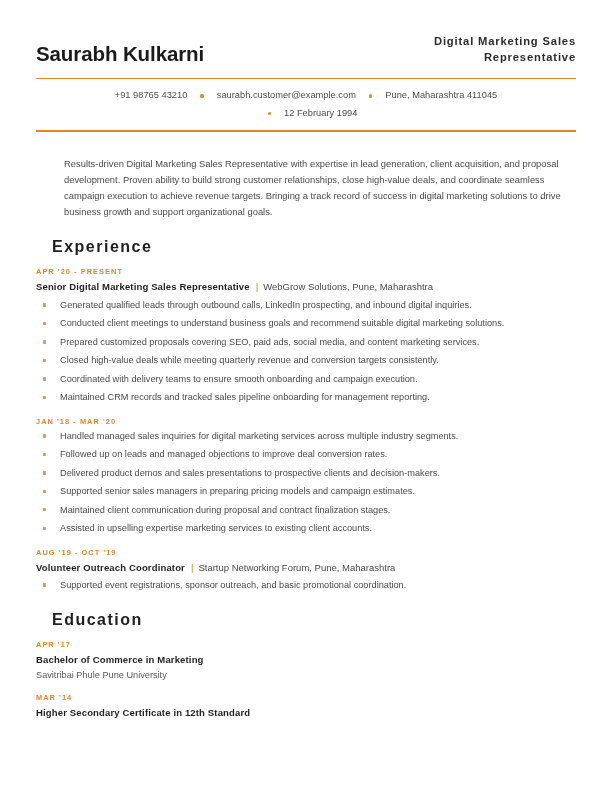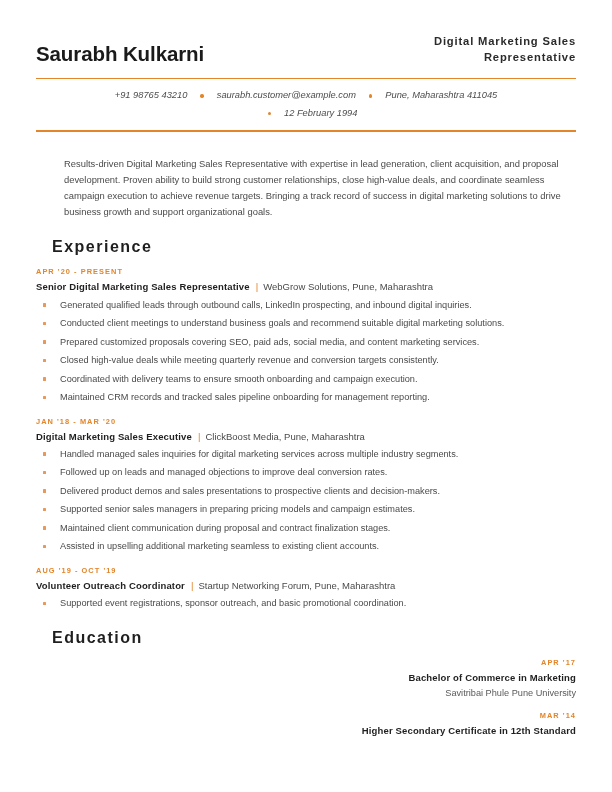--- a/index.html
+++ b/index.html
@@ -59,21 +59,20 @@
     align-items:center;
     justify-content:center;
     flex-wrap:wrap;
     gap:0px;
     line-height:1.6;
   }
   .contact-item {
     font-size:9.3px;
     color:#4d4d4d;
     white-space:nowrap;
-    font-style:italic;
   }
   .contact-sep {
     display:inline-block;
     width:3.4px; height:3.4px;
     background:#e2852b;
     border-radius:50%;
     margin:0 13px;
     flex:none;
   }
   .contact-row-2 { margin-top:3px; }
@@ -144,21 +143,21 @@
     background:#e8995a;
     border-radius:0.5px;
   }
 
   .entry-sub {
     font-size:9.2px;
     color:#5a5a5a;
     line-height:1.5;
     margin-bottom:2px;
   }
-  .edu-entry { margin-bottom:10px;text-align:right; }
+  .edu-entry { margin-bottom:10px; }
   .edu-entry .entry-head { margin-bottom:3px; }
   .spacer-sm { height:7px; }
 </style>
 </head>
 <body>
 
 <div class="page">
 
   <div class="header-top">
     <div class="full-name">Saurabh Kulkarni</div>
@@ -200,30 +199,27 @@
         <li>Closed high-value deals while meeting quarterly revenue and conversion targets consistently.</li>
         <li>Coordinated with delivery teams to ensure smooth onboarding and campaign execution.</li>
         <li>Maintained CRM records and tracked sales pipeline onboarding for management reporting.</li>
       </ul>
     </div>
 
     <div class="spacer-sm"></div>
 
     <div class="entry">
       <div class="entry-date">JAN '18 - MAR '20</div>
-      <div class="entry-head">
-        <span class="entry-title">Digital Marketing Sales Executive</span><span class="pipe">|</span><span class="entry-org">ClickBoost Media,  Pune, Maharashtra</span>
-      </div>
       <ul class="bullets">
         <li>Handled managed sales inquiries for digital marketing services across multiple industry segments.</li>
         <li>Followed up on leads and managed objections to improve deal conversion rates.</li>
         <li>Delivered product demos and sales presentations to prospective clients and decision-makers.</li>
         <li>Supported senior sales managers in preparing pricing models and campaign estimates.</li>
         <li>Maintained client communication during proposal and contract finalization stages.</li>
-        <li>Assisted in upselling additional marketing seamless to existing client accounts.</li>
+        <li>Assisted in upselling expertise marketing services to existing client accounts.</li>
       </ul>
     </div>
 
     <div class="spacer-sm"></div>
 
     <div class="entry">
       <div class="entry-date">AUG '19 - OCT '19</div>
       <div class="entry-head">
         <span class="entry-title">Volunteer Outreach Coordinator</span><span class="pipe">|</span><span class="entry-org">Startup Networking Forum,  Pune, Maharashtra</span>
       </div>

